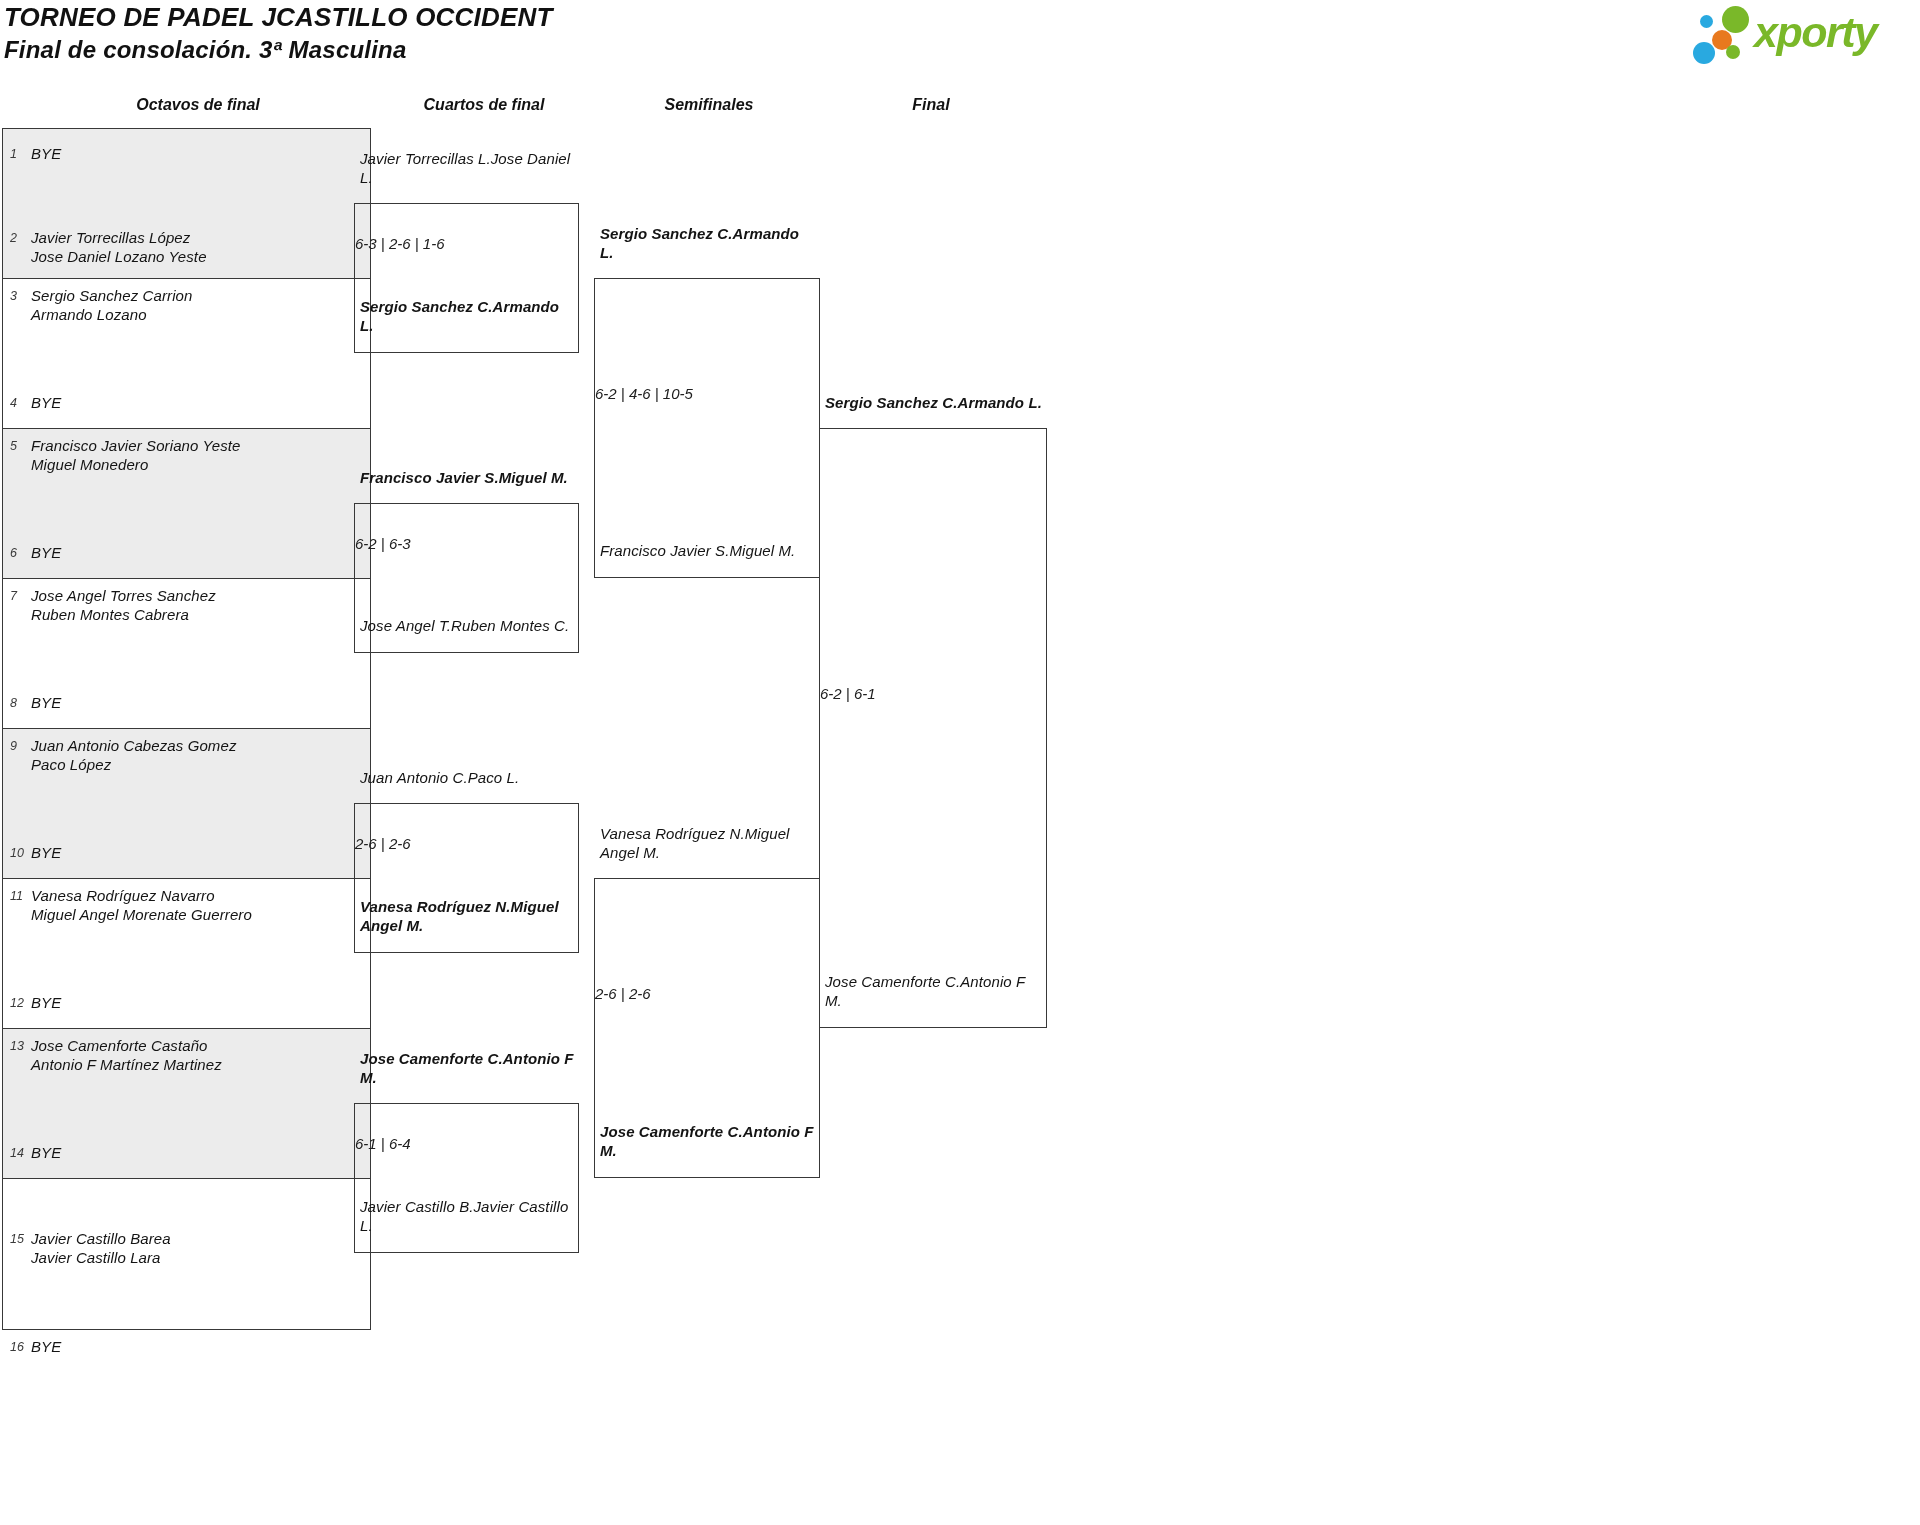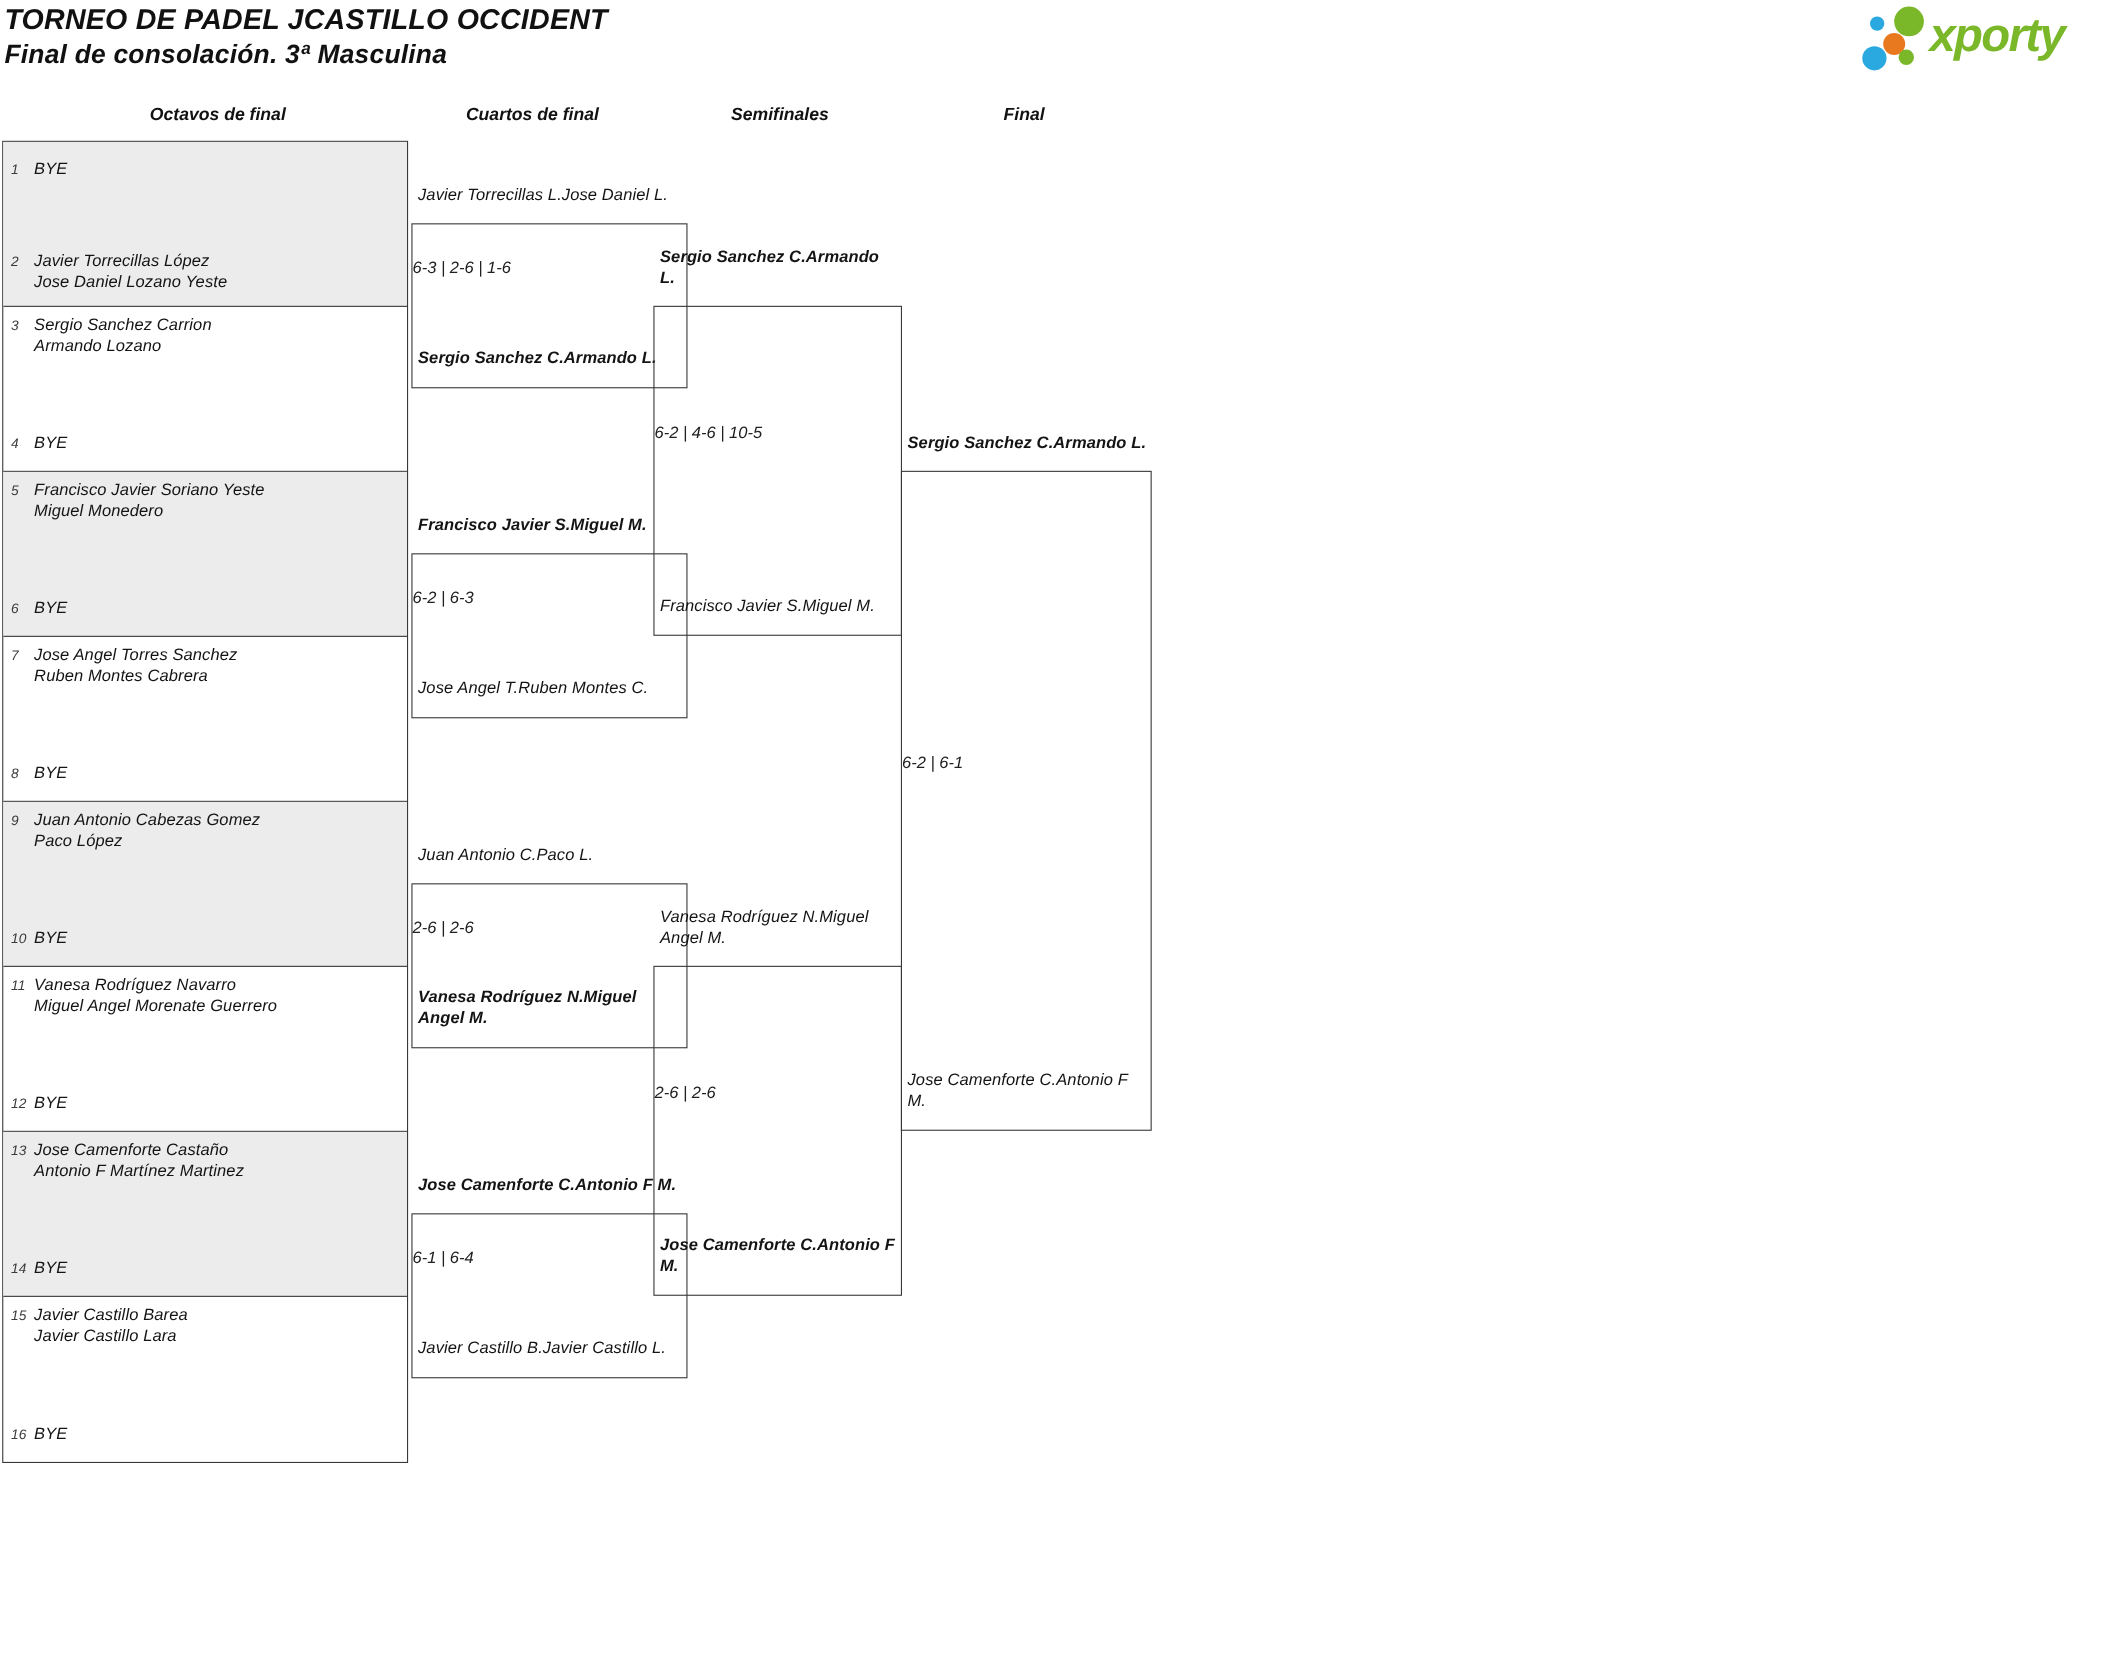--- a/index.html
+++ b/index.html
@@ -21,34 +21,34 @@
   .xporty { position:absolute; left:64px; top:8px; font-size:43px; font-weight:700; color:#7ab829; letter-spacing:-1.5px; }
 
   
   .rh { position:absolute; top:96px; transform:translateX(-50%); font-size:16px; font-weight:600; color:#121212; white-space:nowrap; }
   .rh-1 { left:198px; } .rh-2 { left:484px; } .rh-3 { left:709px; } .rh-4 { left:931px; }
 
   
   .r16col { position:absolute; left:2px; top:128px; width:369px; height:1202px;
             border:1px solid #383838; box-sizing:border-box; background:#fff; }
   .obox { position:relative; height:150px; box-sizing:border-box; border-bottom:1px solid #383838; }
-  .obox:last-child { border-bottom:none; }
+  .obox:last-child { border-bottom:none;margin-top:43px; }
   .obox.g { background:#ececec; }
 
   .slot { position:absolute; left:7px; right:6px; display:flex; align-items:flex-start; gap:6px; }
   .sA.nm  { top:7px; }   .sA.bye { top:15px; }
   .sB.nm  { bottom:12px; } .sB.bye { bottom:16px; }
   .num   { flex:none; min-width:15px; font-size:12.5px; line-height:18px; color:#3a3a3a; padding-top:1px; }
   .names { font-size:15px; line-height:19px; color:#141414; letter-spacing:.1px; }
   .names .l { display:block; }
   .l:empty { display:none; }
 
   
   .mbox { position:absolute; box-sizing:border-box; border:1px solid #383838; background:transparent; }
-  .qf  { left:374px; width:251px; height:150px; }
+  .qf  { left:354px; width:225px; height:150px; }
   .qf1 { top:203px; } .qf2 { top:503px; } .qf3 { top:803px; } .qf4 { top:1103px; }
   .sf  { left:594px; width:226px; height:300px; }
   .sf1 { top:278px; } .sf2 { top:878px; }
   .fin { left:819px; top:428px; width:228px; height:600px; }
 
   .team { position:absolute; left:5px; right:4px; font-size:15px; line-height:19px; color:#141414; letter-spacing:.1px; }
   .team.tt { bottom:calc(100% + 17px); }
   .team.tb { bottom:17px; }
   .team.w  { font-weight:700; }
 

